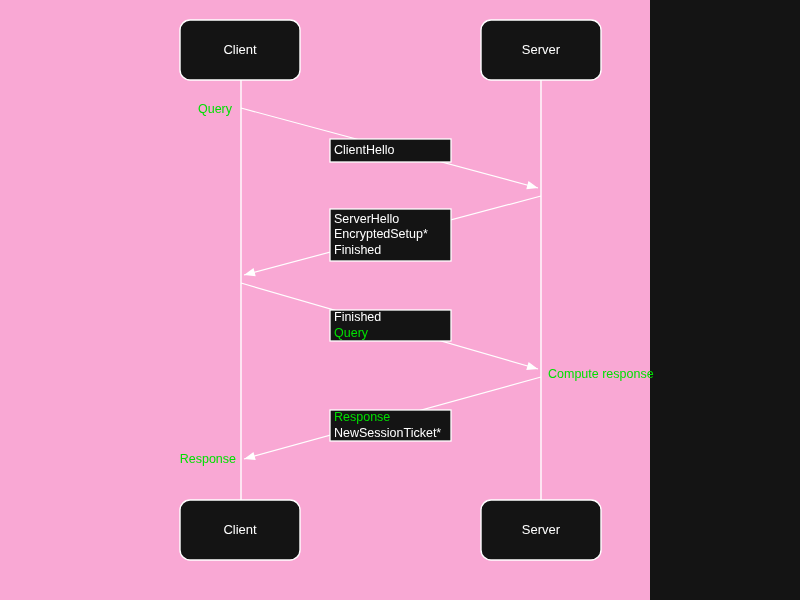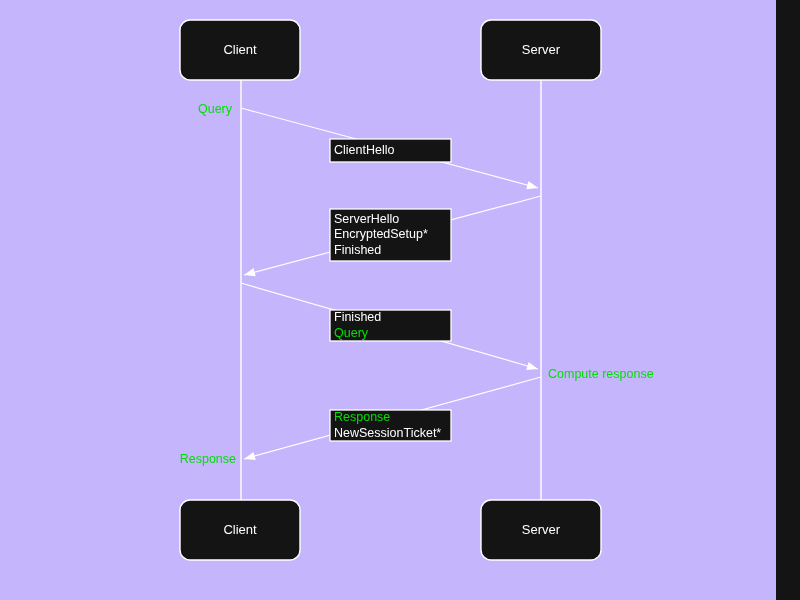--- a/index.html
+++ b/index.html
@@ -8,23 +8,23 @@
     background: #141414;
   }
   body {
     width: 800px;
     height: 600px;
     overflow: hidden;
     font-family: "Liberation Sans", sans-serif;
   }
   #diagram-root {
     position: relative;
-    width: 776px;
+    width: 650px;
     height: 600px;
-    background: #c4b5fd;
+    background: #f9a8d4;
   }
   #diagram-svg {
     position: absolute;
     left: 0;
     top: 0;
     width: 800px;
     height: 600px;
   }
   .actor-label {
     font-family: "Liberation Sans", sans-serif;

